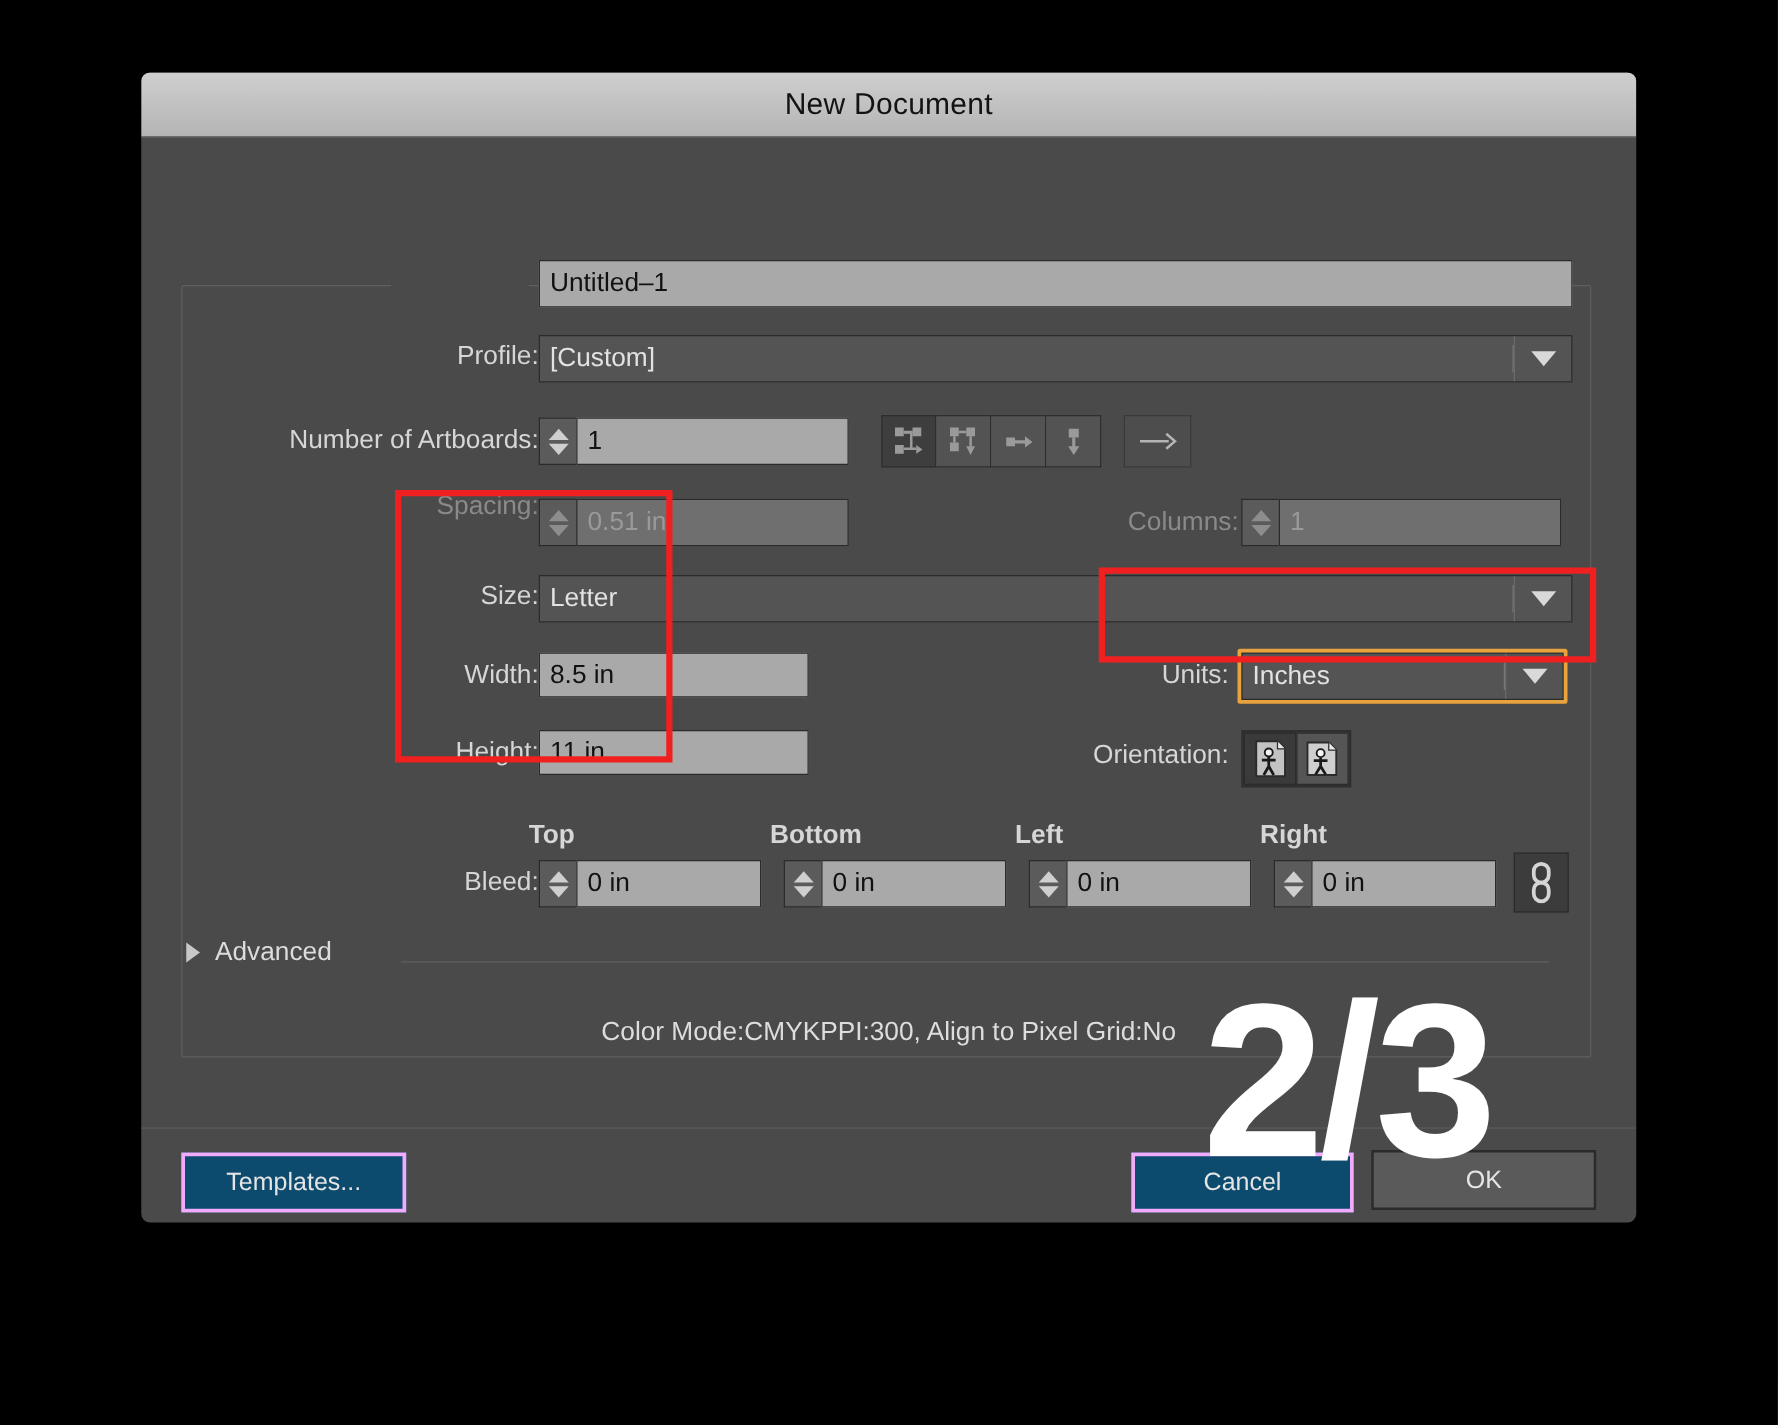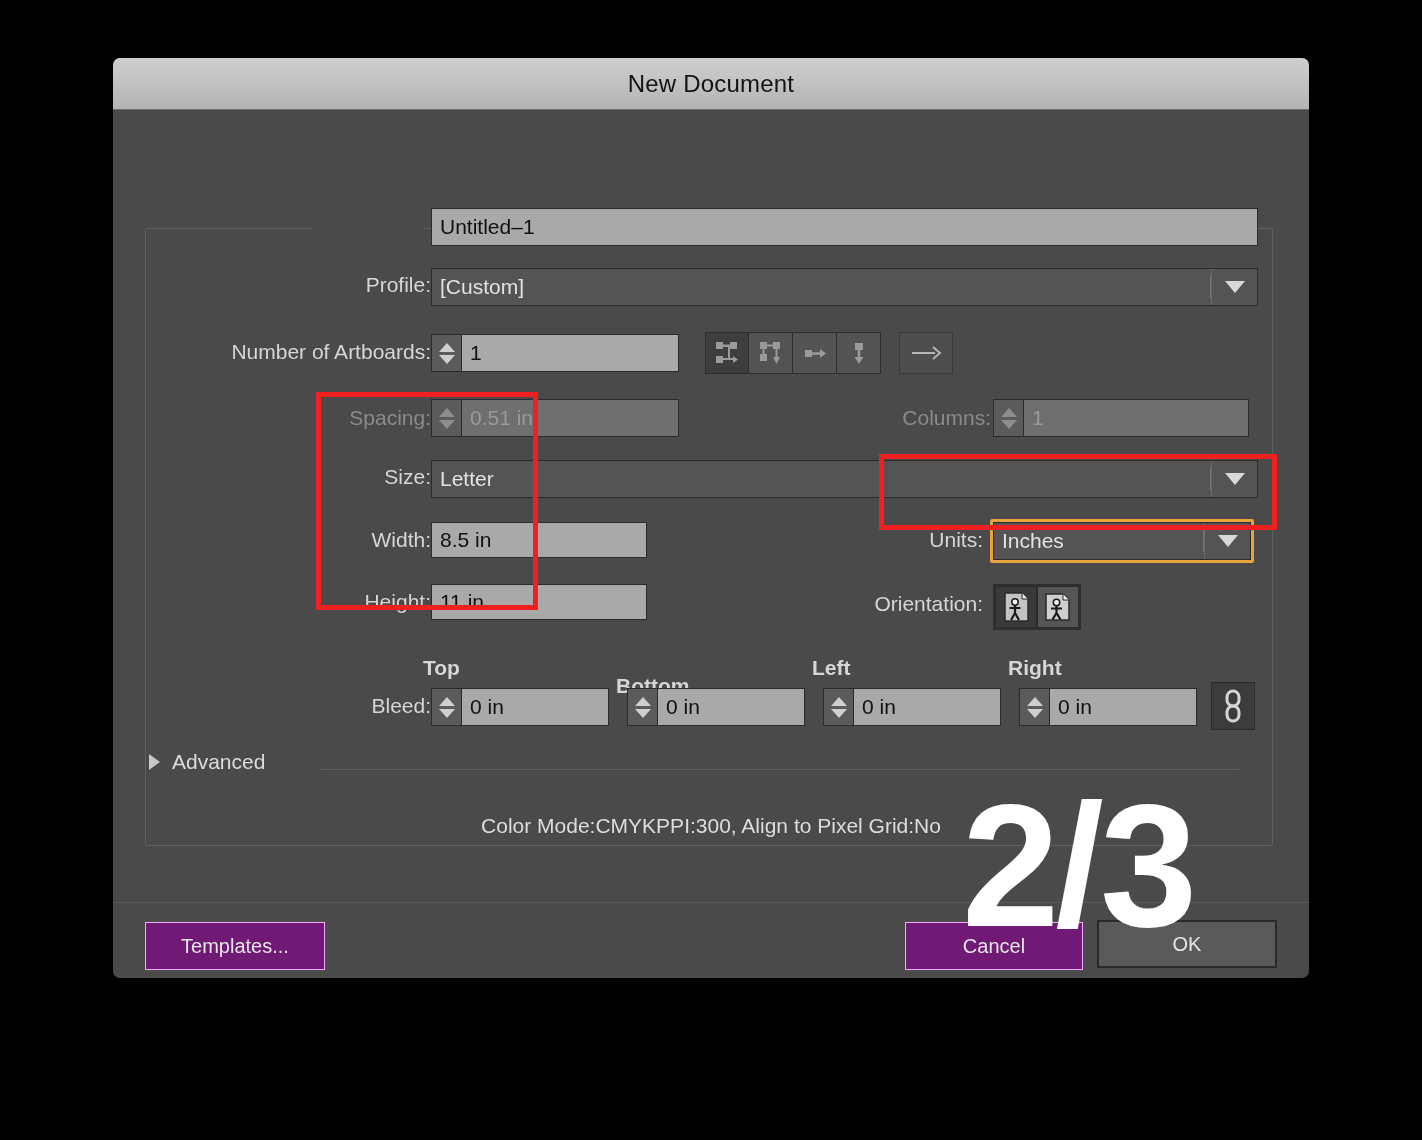--- a/index.html
+++ b/index.html
@@ -144,21 +144,21 @@
 
   .summary {
     position: absolute; width: 100%; text-align: center;
     color: #dddddd; font-size: 21px;
   }
 
   .sep { position: absolute; height: 1px; background: #5a5a5a; }
 
   
   .btn {
-    background: #701a75; border: 1px solid #f0abfc;
+    background: #0c4a6e; border: 3px solid #f0abfc;
     color: #e5e5e5; font-size: 20px;
     display: flex; align-items: center; justify-content: center;
     height: 48px;
   }
   .btn.primary { background: #5a5a5a; border: 2px solid #2b2b2b; }
 
   
   .annot-red {
     position: absolute; border: 5px solid #f02020; pointer-events: none;
   }
@@ -249,21 +249,21 @@
           </svg>
         </div>
       </div>
       <div class="iconbtn lone" style="position:absolute; left:786px; top:222px; width:54px; height:42px;">
         <svg width="34" height="20" viewBox="0 0 34 20" aria-hidden="true">
           <path d="M3 10 L26 10" stroke="#b4b4b4" stroke-width="2" fill="none"></path>
           <path d="M24 4 L31 10 L24 16" stroke="#b4b4b4" stroke-width="2" fill="none"></path>
         </svg>
       </div>
 
-      <div class="lbl dim" style="position:absolute; left:140px; top:296px; width:178px;">Spacing:</div>
+      <div class="lbl dim" style="position:absolute; left:140px; top:283px; width:178px;">Spacing:</div>
       <div style="position:absolute; left:318px; top:289px; display:flex;">
         <div class="spin dim">
           <span class="up"></span>
           <span class="dn"></span>
         </div>
         <div class="spinfield disabled" style="width:218px;">0.51 in</div>
       </div>
 
       <div class="lbl dim" style="position:absolute; left:700px; top:296px; width:178px; text-align:right;">Columns:</div>
       <div style="position:absolute; left:880px; top:289px; display:flex;">
@@ -309,21 +309,21 @@
           <svg width="30" height="32" viewBox="0 0 30 32" aria-hidden="true">
             <path d="M3 3 H20 L26 9 V29 H3 Z" fill="#cfcfcf" stroke="#2b2b2b" stroke-width="1.5"></path>
             <path d="M20 3 L20 9 L26 9" fill="#ededed" stroke="#2b2b2b" stroke-width="1"></path>
             <circle cx="13.5" cy="11.5" r="3.2" fill="#f6f6f6" stroke="#1a1a1a" stroke-width="1.5"></circle>
             <path d="M13.5 15 L13.5 23 M8 17.5 L19 17.5 M13.5 22 L9.5 28.5 M13.5 22 L17.5 28.5" stroke="#1a1a1a" stroke-width="2.2" fill="none"></path>
           </svg>
         </div>
       </div>
 
       <div class="colhead" style="left:310px; top:546px;">Top</div>
-      <div class="colhead" style="left:503px; top:564px;">Bottom</div>
+      <div class="colhead" style="left:503px; top:546px;">Bottom</div>
       <div class="colhead" style="left:699px; top:546px;">Left</div>
       <div class="colhead" style="left:895px; top:546px;">Right</div>
 
       <div class="lbl" style="position:absolute; left:198px; top:584px; width:120px;">Bleed:</div>
 
       <div style="position:absolute; left:318px; top:578px; display:flex;">
         <div class="spin">
           <span class="up"></span>
           <span class="dn"></span>
         </div>

